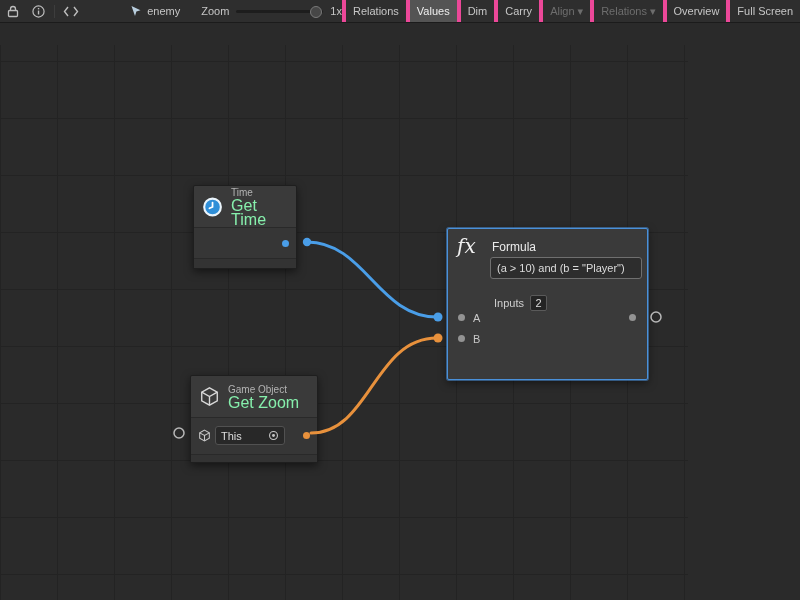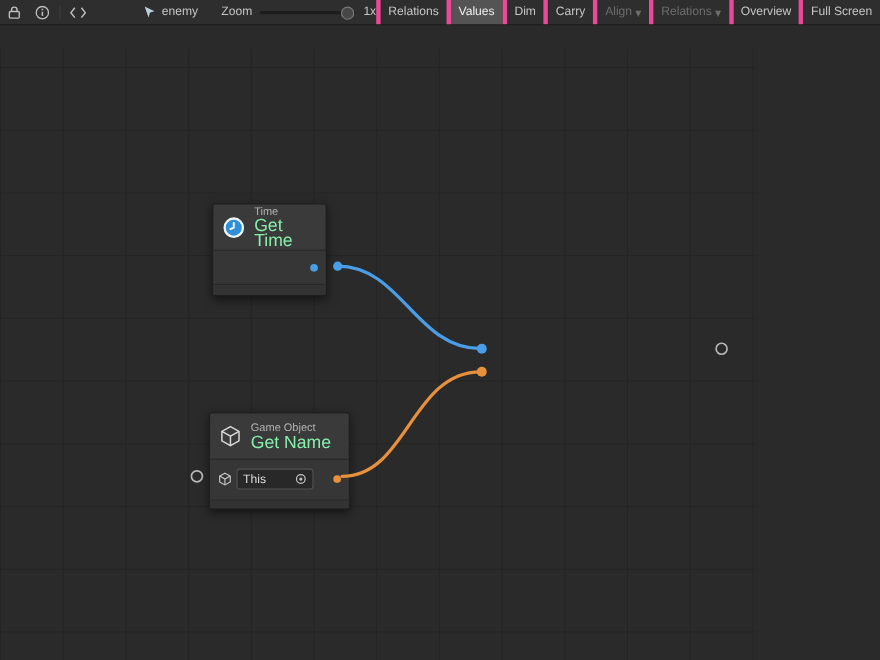--- a/index.html
+++ b/index.html
@@ -204,40 +204,54 @@
     </div>
 
     <div class="node" style="left:190px; top:330px; width:128px;">
       <div class="node-header">
         <svg width="21" height="21" viewBox="0 0 20 20">
           <path d="M10 1.8 L17.4 5.9 V14.1 L10 18.2 L2.6 14.1 V5.9 Z" fill="none" stroke="#d8d8d8" stroke-width="1.3"></path>
           <path d="M2.6 5.9 L10 10 L17.4 5.9 M10 10 V18.2" fill="none" stroke="#d8d8d8" stroke-width="1.3"></path>
         </svg>
         <div>
           <div class="node-cat">Game Object</div>
-          <div class="node-title">Get Name</div>
+          <div class="node-title">Get Zoom</div>
         </div>
       </div>
       <div class="gn-body">
         <svg width="13" height="13" viewBox="0 0 20 20" style="position:absolute; left:7px; top:11px;">
           <path d="M10 1.8 L17.4 5.9 V14.1 L10 18.2 L2.6 14.1 V5.9 Z" fill="none" stroke="#c8c8c8" stroke-width="1.6"></path>
           <path d="M2.6 5.9 L10 10 L17.4 5.9 M10 10 V18.2" fill="none" stroke="#c8c8c8" stroke-width="1.6"></path>
         </svg>
         <div class="this-field">
           <span>This</span>
           <svg width="11" height="11" viewBox="0 0 12 12">
             <circle cx="6" cy="6" r="4.3" fill="none" stroke="#c5c5c5" stroke-width="1.2"></circle>
             <circle cx="6" cy="6" r="1.6" fill="#c5c5c5"></circle>
           </svg>
         </div>
         <span class="pdot orange" style="right:7px; top:14px;"></span>
       </div>
       <div class="gn-footer"></div>
     </div>
 
+    <div class="node selected" style="left:447px; top:183px; width:201px; height:152px;">
+      <span class="fx-glyph">fx</span>
+      <span class="formula-title">Formula</span>
+      <div class="expr-box">(a &gt; 10) and (b = "Player")</div>
+      <div class="inputs-row">
+        <span>Inputs</span>
+        <span class="count-box">2</span>
+      </div>
+      <span class="pdot gray" style="left:10px; top:85px;"></span>
+      <span class="port-label" style="left:25px; top:83px;">A</span>
+      <span class="pdot gray" style="left:181px; top:85px;"></span>
+      <span class="pdot gray" style="left:10px; top:106px;"></span>
+      <span class="port-label" style="left:25px; top:104px;">B</span>
+    </div>
 
     <svg class="wires" width="800" height="555" viewBox="0 0 800 555">
       <path d="M307,197 C365,197 378,272 437,272" fill="none" stroke-width="3" stroke-linecap="round" stroke="#4a9ee8"></path>
       <path d="M311,388 C370,388 374,293 437,293" fill="none" stroke-width="3" stroke-linecap="round" stroke="#e8913c"></path>
 
       <circle cx="307" cy="197" r="4.2" fill="#4a9ee8"></circle>
       <circle cx="438" cy="272" r="4.5" fill="#4a9ee8"></circle>
       <circle cx="438" cy="293" r="4.5" fill="#e8913c"></circle>
 
       <circle cx="656" cy="272" r="5" fill="none" stroke="#b8b8b8" stroke-width="1.5"></circle>

